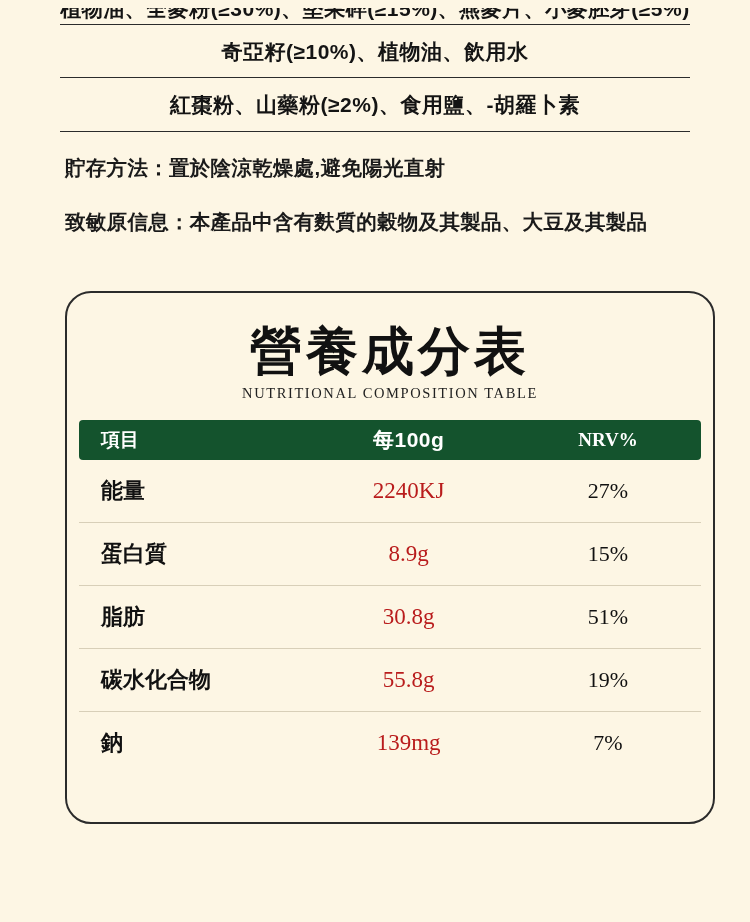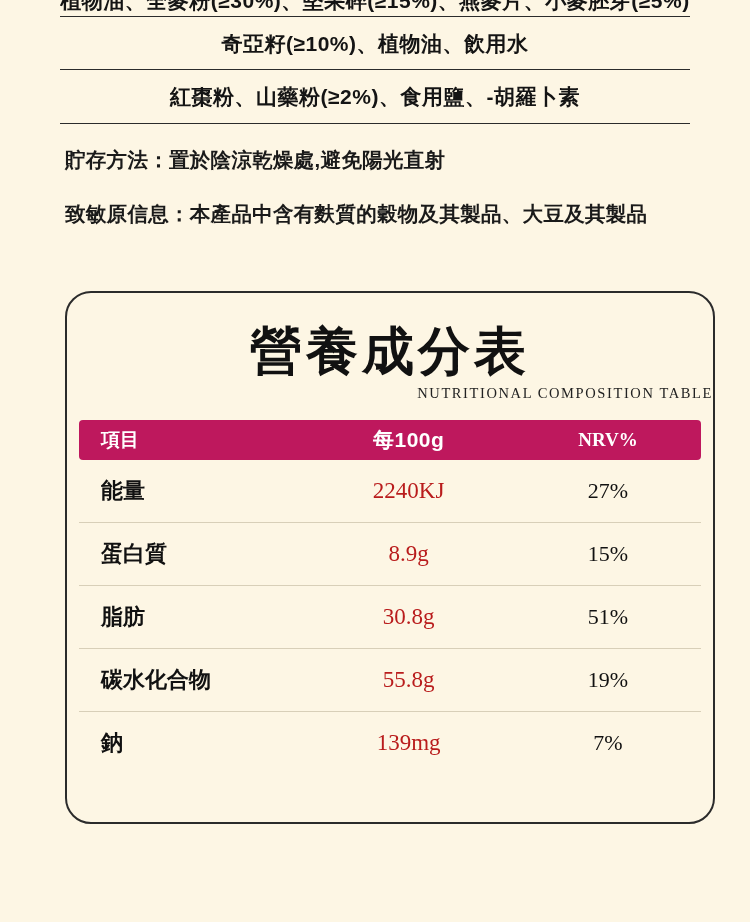--- a/index.html
+++ b/index.html
@@ -18,21 +18,21 @@
 
   .page {
     width: 750px;
     height: 922px;
     position: relative;
     box-sizing: border-box;
   }
 
   
   .ingredients {
-    padding: 0 60px;
+    padding: 8px 60px;
     box-sizing: border-box;
   }
   .ing-row {
     position: relative;
     text-align: center;
     font-size: 21px;
     font-weight: 700;
     letter-spacing: 0.5px;
     color: #141414;
     padding: 14px 0 12px 0;
@@ -87,36 +87,36 @@
     text-align: center;
     font-family: "DejaVu Sans", sans-serif;
     font-weight: 700;
     font-size: 52px;
     letter-spacing: 4px;
     color: #111;
     margin-top: 31px;
     line-height: 1.05;
   }
   .nutri-subtitle {
-    text-align: right;
+    text-align: center;
     font-family: "Liberation Serif", serif;
     font-size: 14.5px;
     letter-spacing: 1.6px;
     color: #222;
     margin-top: 6px;
   }
 
   
   .table-wrap {
     margin-top: 18px;
     padding: 0 12px;
     box-sizing: border-box;
   }
   .thead {
-    background: #be185d;
+    background: #14532d;
     color: #ffffff;
     border-radius: 4px;
     height: 40px;
     display: flex;
     align-items: center;
     font-weight: 700;
   }
   .col1 { width: 34%; box-sizing: border-box; padding-left: 22px; }
   .col2 { width: 38%; box-sizing: border-box; text-align: center; }
   .col3 { width: 28%; box-sizing: border-box; text-align: center; padding-right: 12px;}

